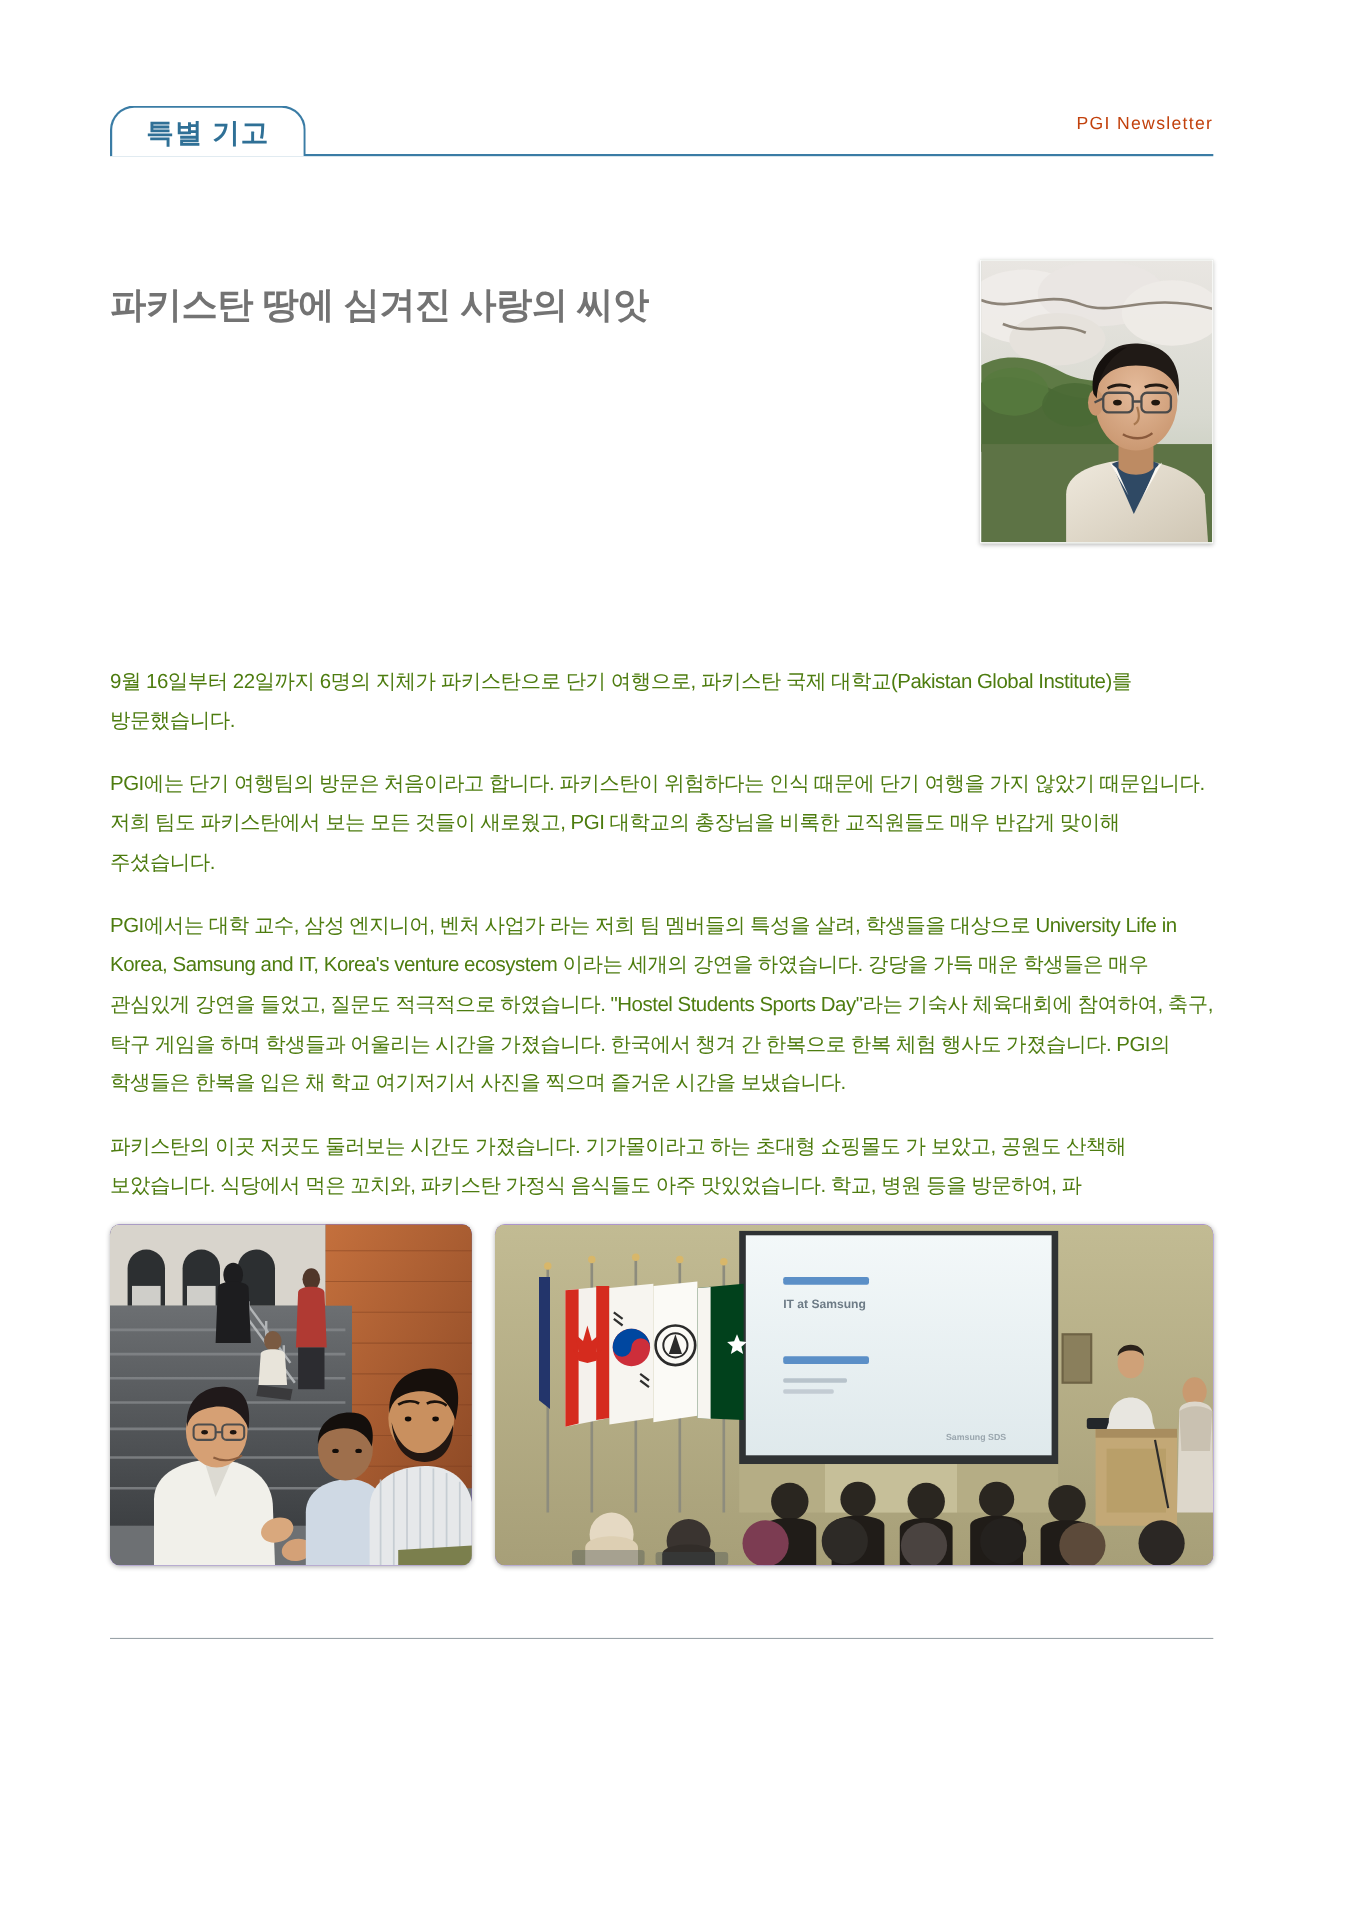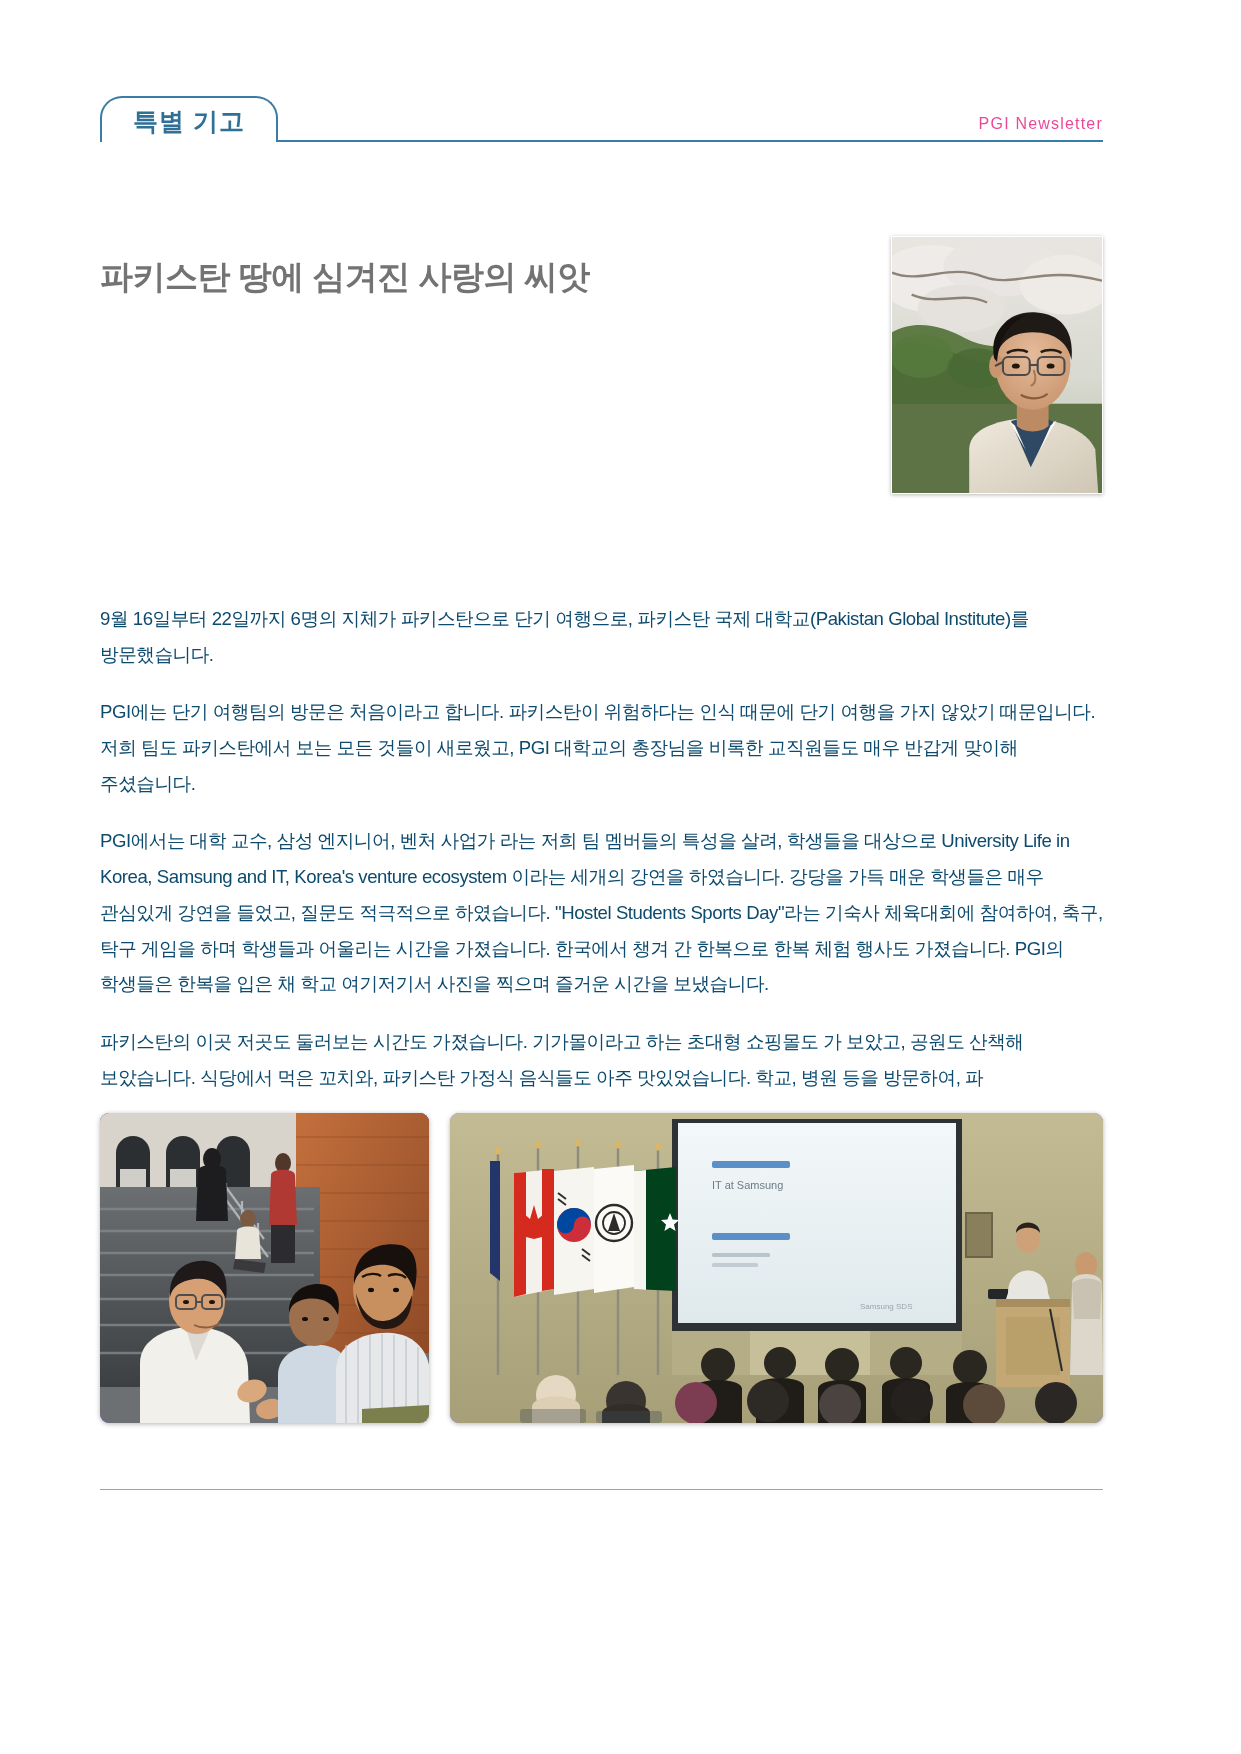--- a/index.html
+++ b/index.html
@@ -60,24 +60,24 @@
     font-size: 25px;
     font-weight: 700;
     color: #2f7096;
     letter-spacing: 1px;
     line-height: 1;
     transform: translateY(1px);
   }
   .newsletter-mark {
     position: absolute;
     right: 0;
-    bottom: 9px;
+    bottom: 20px;
     font-size: 16px;
     letter-spacing: 1.2px;
-    color: #ec4899;
+    color: #c2410c;
     font-weight: 400;
     white-space: nowrap;
   }
 
   
   .article-title {
     position: absolute;
     left: 100px;
     top: 234px;
     font-size: 33px;
@@ -127,21 +127,21 @@
   
   .body-copy {
     position: absolute;
     left: 100px;
     top: 601px;
     width: 1004px;
   }
   .para {
     font-size: 18.6px;
     line-height: 1.92;
-    color: #0c4a6e;
+    color: #4d7c0f;
     letter-spacing: -0.45px;
     text-align: left;
     margin: 0 0 22px 0;
     word-break: keep-all;
   }
   .para:last-child { margin-bottom: 0; }
 
   
   .photo-row {
     position: absolute;
@@ -151,20 +151,21 @@
     height: 310px;
     display: flex;
     gap: 21px;
   }
   .photo-frame {
     border-radius: 9px;
     overflow: hidden;
     background: #8b5cf6;
     box-shadow: 0 1px 5px rgba(0,0,0,0.30);
     position: relative;
+    font-weight: bold;
   }
   .photo-left  { width: 329px; height: 310px; }
   .photo-right { width: 653px; height: 310px; }
   .photo-frame svg { display: block; width: 100%; height: 100%; }
 
   
   .footer-rule {
     position: absolute;
     left: 100px;
     top: 1489px;

